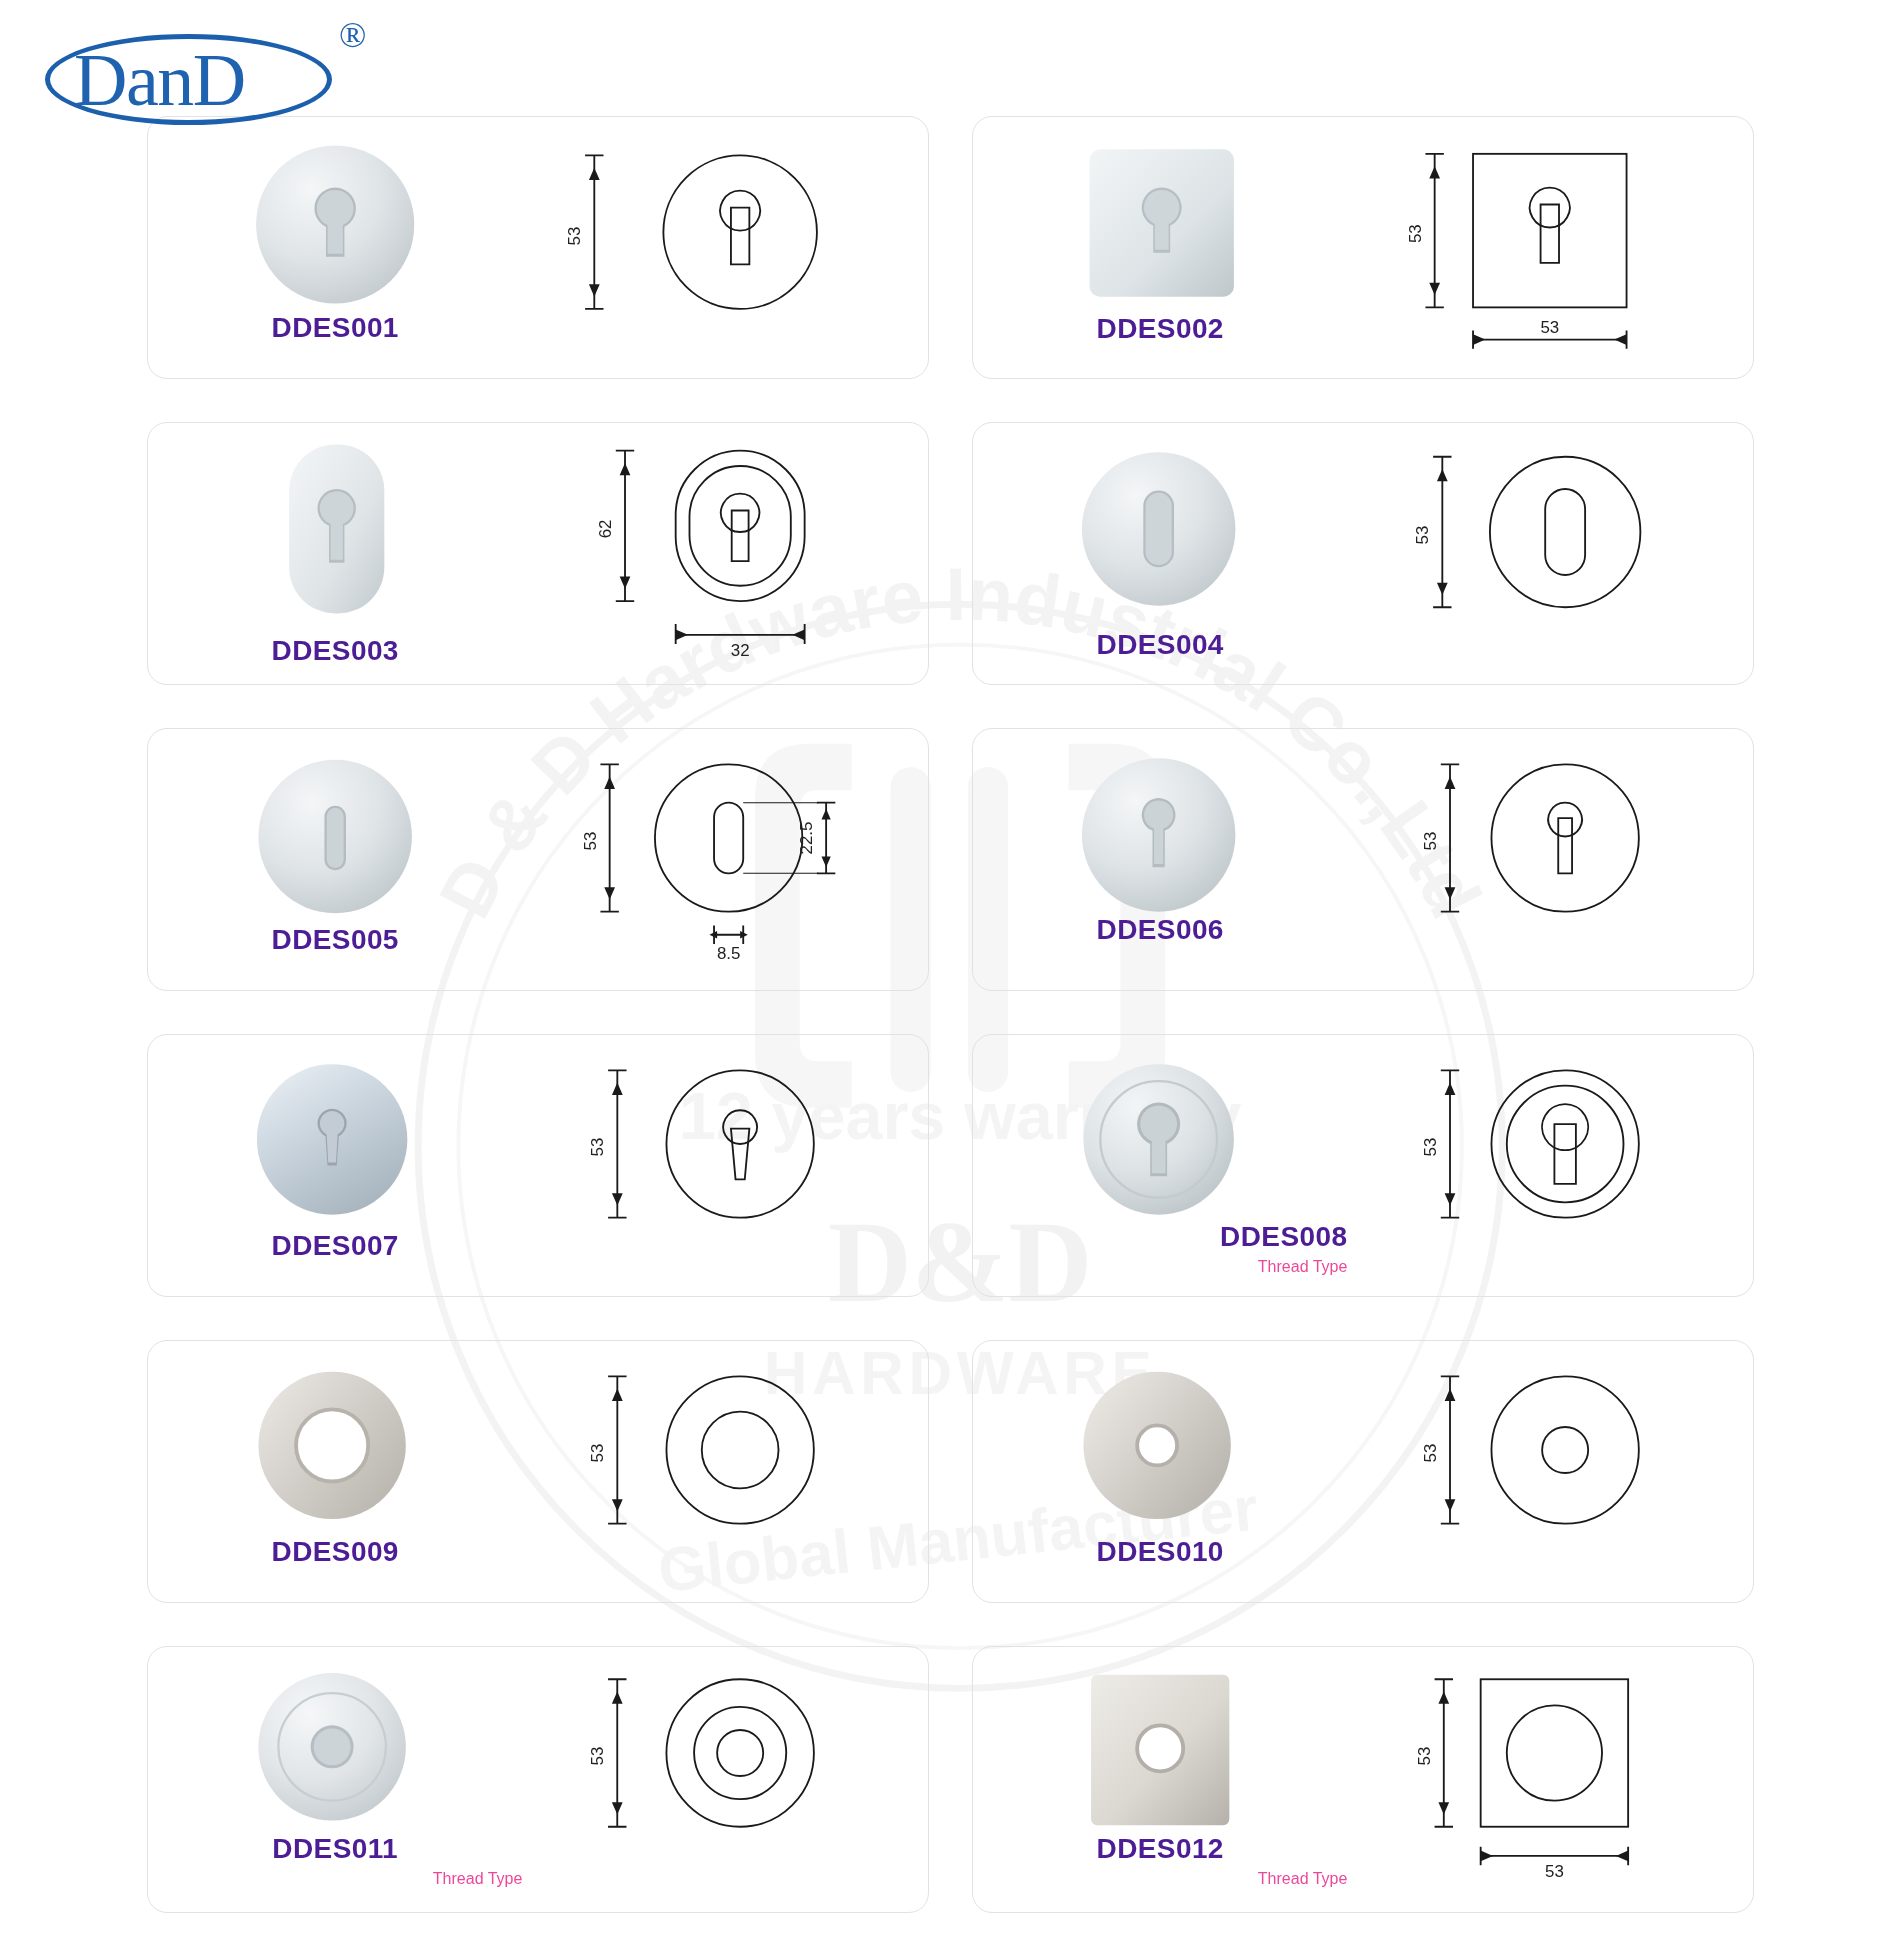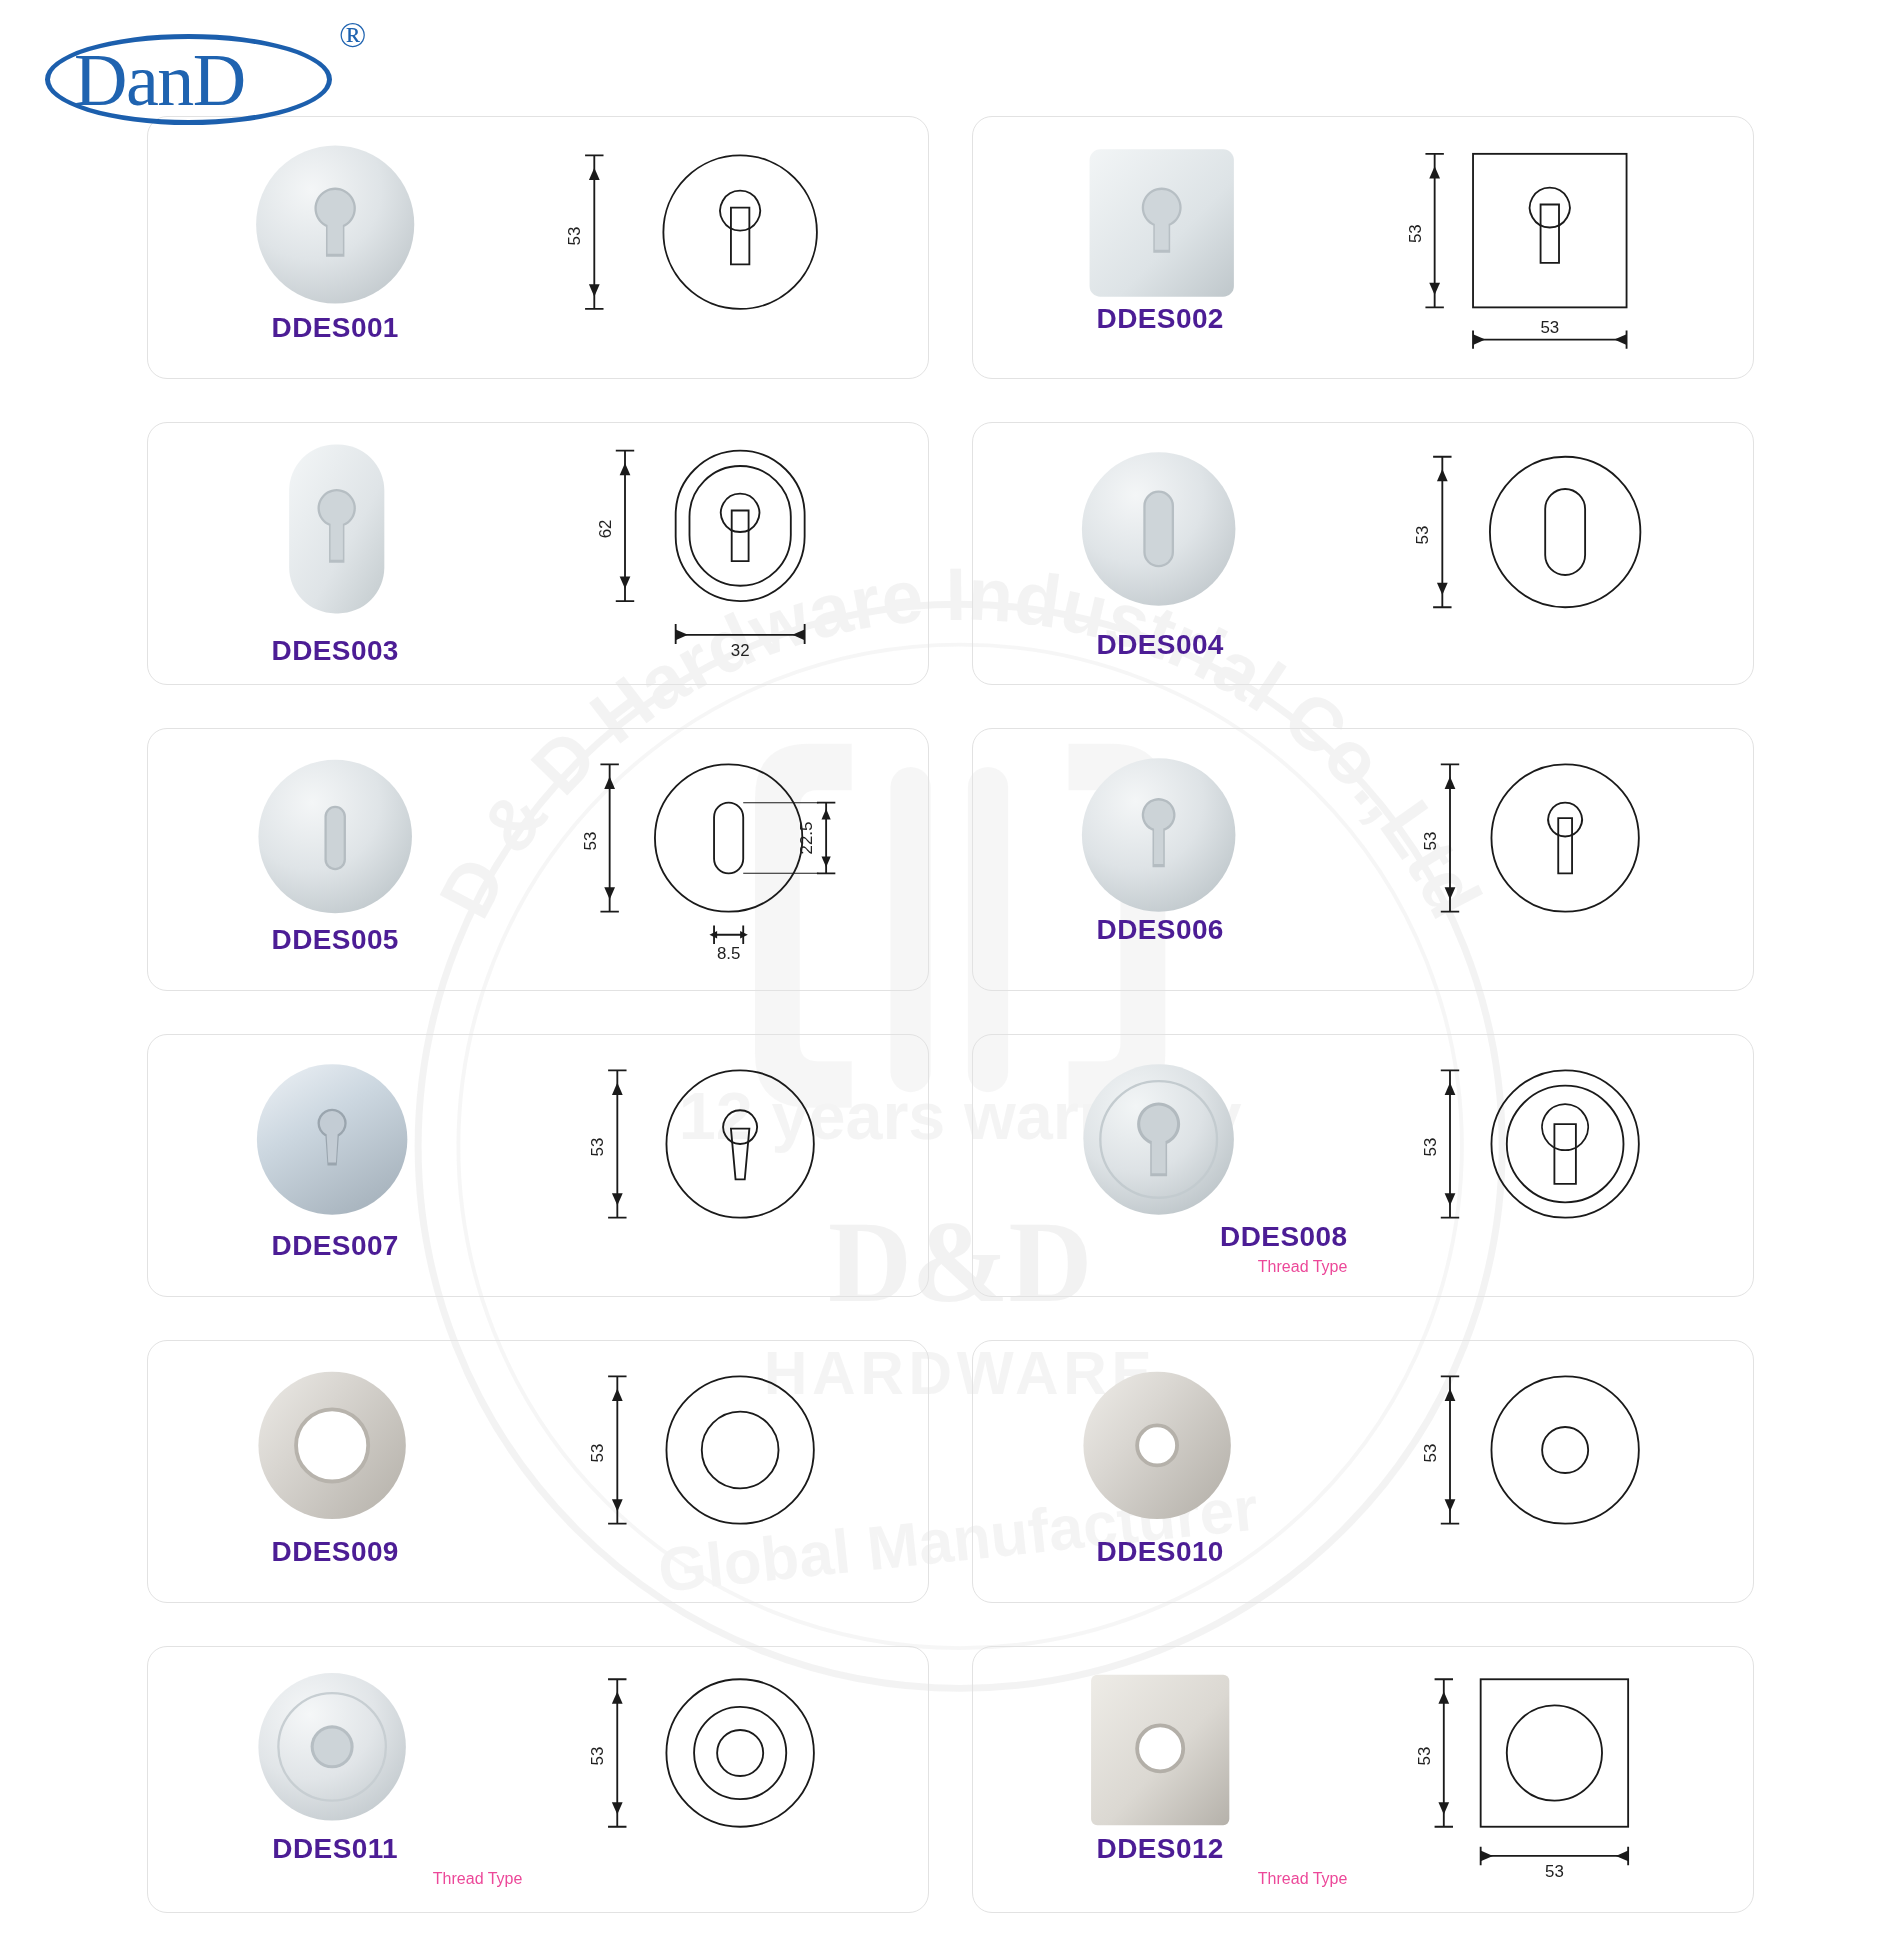--- a/index.html
+++ b/index.html
@@ -212,21 +212,21 @@
           <path d="M110,64 l-7,16 l14,0 z" fill="#1a1a1a" stroke="none"></path>
           <path d="M110,232 l-7,-16 l14,0 z" fill="#1a1a1a" stroke="none"></path>
           <path d="M160,290 l200,0 M160,278 l0,24 M360,278 l0,24"></path>
           <path d="M176,290 l-16,-7 l0,14 z" fill="#1a1a1a" stroke="none"></path>
           <path d="M344,290 l16,-7 l0,14 z" fill="#1a1a1a" stroke="none"></path>
         </g>
         <text class="dimtxt" x="92" y="152" text-anchor="middle" transform="rotate(-90 92 152)">53</text>
         <text class="dimtxt" x="260" y="282" text-anchor="middle">53</text>
       </svg>
     </div>
-    <div class="card-label" style="top:186px;">DDES002</div>
+    <div class="card-label" style="top:196px;">DDES002</div>
   </div>
 
   <div class="card" style="left:147px; top:422px; width:782px; height:263px;">
     <div class="photo-wrap">
       <svg viewBox="0 0 480 340" width="100%" height="100%">
         <defs>
           <linearGradient id="g3" x1="0" y1="0" x2="1" y2="1">
             <stop offset="0%" stop-color="#f3f6f7"></stop>
               <stop offset="60%" stop-color="#dfe4e7"></stop>
               <stop offset="100%" stop-color="#c2cacd"></stop>

